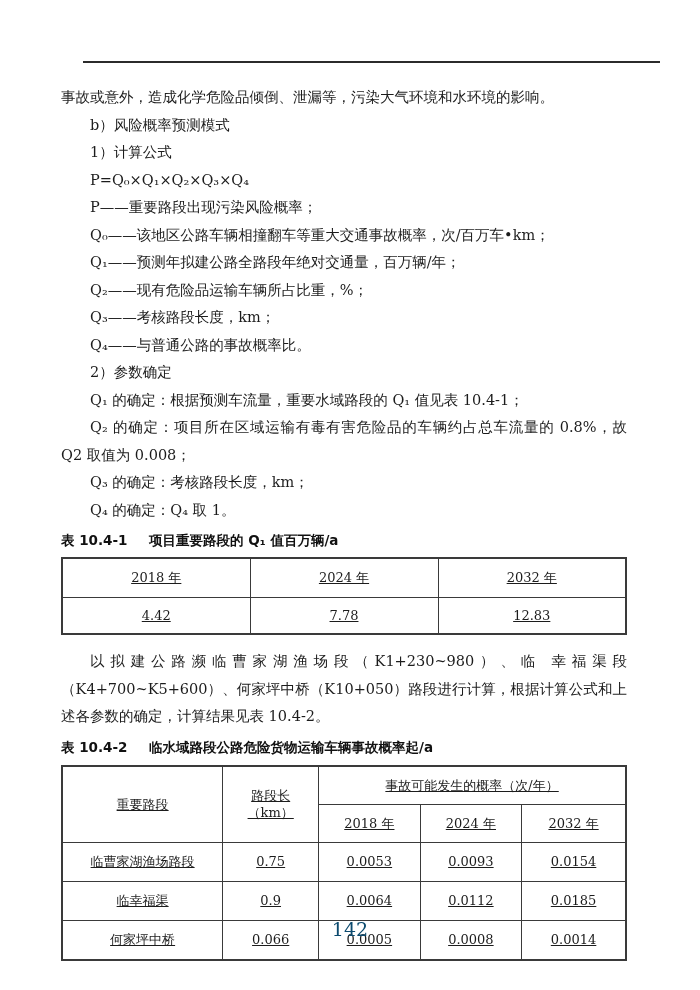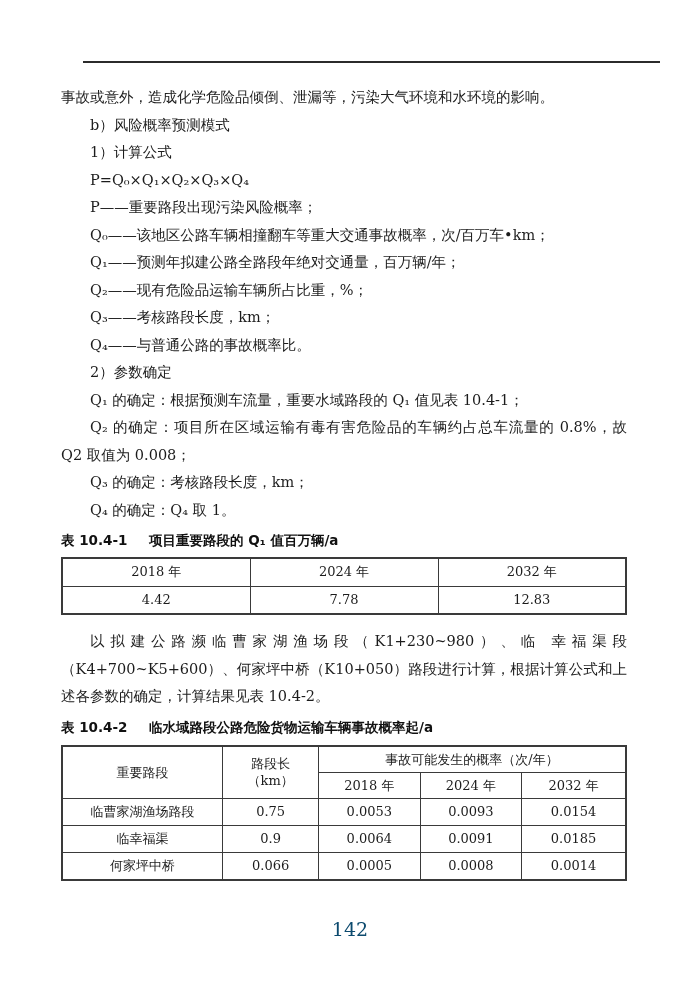--- a/index.html
+++ b/index.html
@@ -58,21 +58,22 @@
     font-size: 13px;
     color: #1c1c1c;
   }
   table.t1 { margin-top: 4px; border: 2px solid #3a3a3a; }
   table.t2 { margin-top: 5px; border: 2px solid #3a3a3a; }
   th, td {
     border: 1px solid #3a3a3a;
     text-align: center;
     vertical-align: middle;
     font-weight: normal;
-    padding: 4px 2px;
+    padding: 10px 2px;
+    text-decoration: underline;
   }
   .t1 th, .t1 td { height: 28px; }
   .t2 th { height: 24px; line-height: 17px; }
   .t2 td { height: 23px; }
   .pre { white-space: pre-line; }
   .mid-para { margin-top: 13px !important; }
   .footer {
     position: absolute;
     top: 918px;
     left: 0;
@@ -155,21 +156,21 @@
           <td>临曹家湖渔场路段</td>
           <td>0.75</td>
           <td>0.0053</td>
           <td>0.0093</td>
           <td>0.0154</td>
         </tr>
         <tr>
           <td>临幸福渠</td>
           <td>0.9</td>
           <td>0.0064</td>
-          <td>0.0091</td>
+          <td>0.0112</td>
           <td>0.0185</td>
         </tr>
         <tr>
           <td>何家坪中桥</td>
           <td>0.066</td>
           <td>0.0005</td>
           <td>0.0008</td>
           <td>0.0014</td>
         </tr>
       </tbody>

